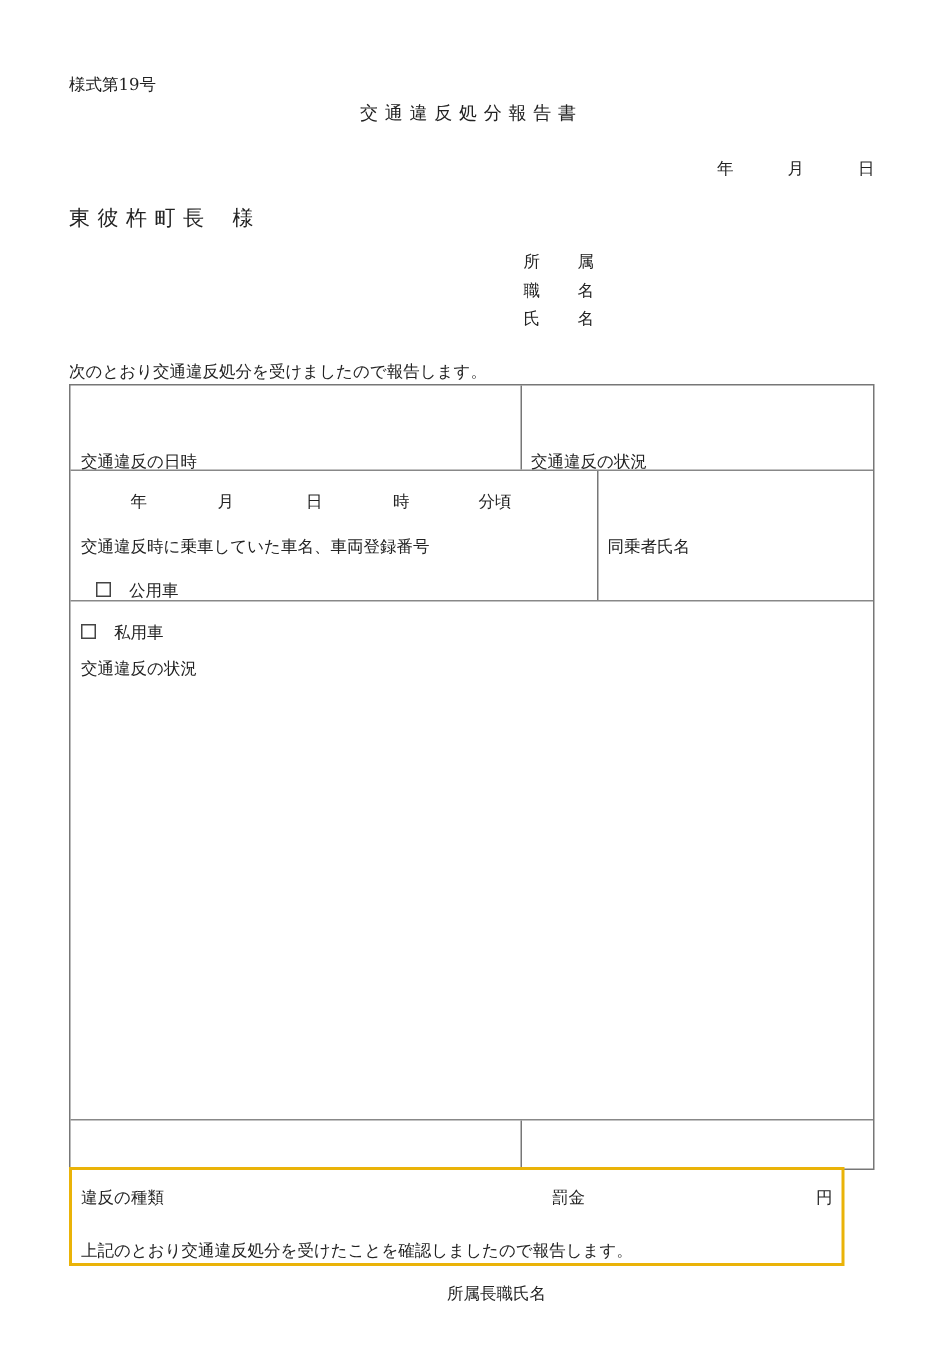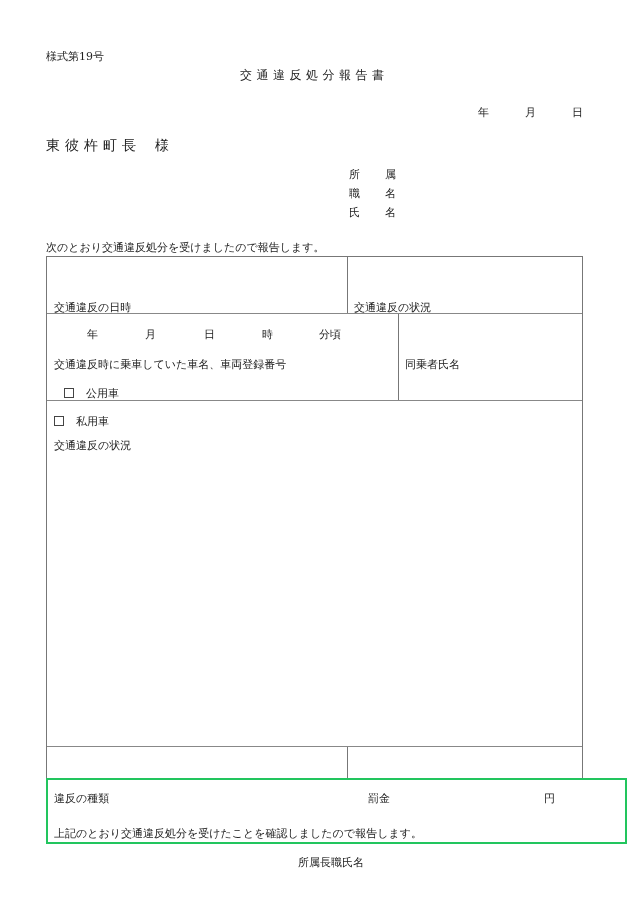--- a/index.html
+++ b/index.html
@@ -23,21 +23,21 @@
     .row:last-child { border-bottom: none; }
     .cell { position: absolute; top: 0; bottom: 0; box-sizing: border-box; }
     .vline { border-right: 1px solid #777; }
     .lbl { position: absolute; font-size: 11px; white-space: nowrap; margin-top: 35px; }
 
     .r1 { height: 57px; }
     .r2 { height: 87px; }
     .r3 { height: 346px; }
     .r4 { height: 32px; }
 
-    .final { position: absolute; left: 46px; top: 778px; width: 581px; height: 66px; border: 2px solid #22c55e; box-sizing: border-box; padding-left: 40px; }
+    .final { position: absolute; left: 46px; top: 778px; width: 517px; height: 66px; border: 2px solid #eab308; box-sizing: border-box; padding-left: 40px; }
     .checkbox { display: inline-block; width: 8px; height: 8px; border: 1px solid #444; margin-right: 12px; vertical-align: -1px; }
   </style>
 </head>
 <body>
 
 <div class="abs form-no">様式第19号</div>
 <div class="abs title">交通違反処分報告書</div>
 
 <div class="abs date-line" style="left:478px;">年</div>
 <div class="abs date-line" style="left:525px;">月</div>

